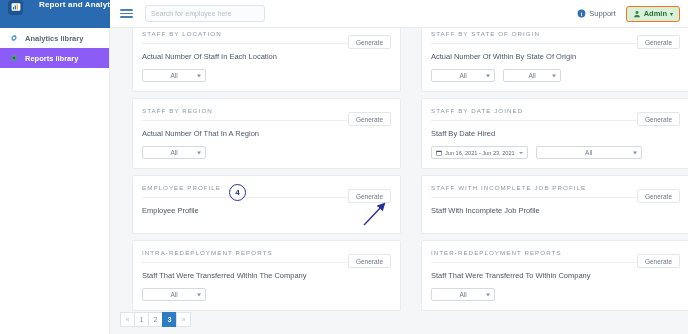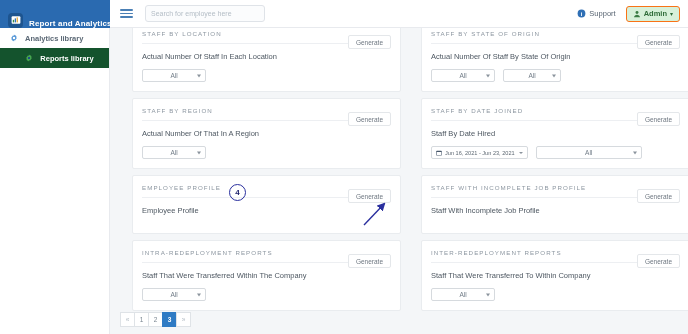--- a/index.html
+++ b/index.html
@@ -14,21 +14,21 @@
   .app { position: relative; width: 688px; height: 334px; background:#ffffff; }
 
   
   .topbar {
     position: absolute; top: 0; left: 0; width: 688px; height: 28px;
     background: #ffffff; border-bottom: 1px solid #e8eaee;
     display: flex; align-items: center;
   }
   .brand {
     width: 110px; height: 28px; background: #2a6ab0;
-    display: flex; align-items: flex-end; gap: 6px; padding-left: 8px;
+    display: flex; align-items: flex-start; gap: 16px; padding-left: 8px;
   }
   .brand-logo {
     width: 15px; height: 15px; border-radius: 4px; background: #1d548f;
     display:flex; align-items:center; justify-content:center; flex: 0 0 auto;
   }
   .brand-logo svg { display:block; }
   .brand-title {
     color: #ffffff; font-size: 8px; font-weight: bold; letter-spacing: .15px;
     white-space: nowrap;
   }
@@ -64,21 +64,21 @@
   
   .sidebar {
     position:absolute; top:28px; left:0; width:110px; height:306px;
     background:#ffffff; border-right:1px solid #e8eaee;
   }
   .side-item {
     display:flex; align-items:center; gap:7px;
     height:20px; padding-left:10px; font-size:7.5px;
   }
   .side-item.inactive { background:#ffffff; color:#5b6875;font-weight:bold; }
-  .side-item.active { background:#14532d; color:#ffffff; font-weight:bold;justify-content:center; }
+  .side-item.active { background:#8b5cf6; color:#ffffff; font-weight:bold; }
   .side-gear { width:8px; height:8px; flex:0 0 auto; display:block; }
 
   
   .main {
     position:absolute; top:28px; left:110px; width:578px; height:306px;
     background:#f4f6f8; overflow:hidden;
   }
   .grid {
     position:absolute; top:-13px; left:12px; width:578px;
     display:flex; flex-wrap:wrap;
@@ -230,21 +230,21 @@
             </div>
           </div>
           <div class="gen-btn">Generate</div>
         </div>
       </div>
 
       <div class="card">
         <div class="card-inner">
           <div class="sec-title">STAFF BY STATE OF ORIGIN</div>
           <div class="sec-rule"></div>
-          <div class="row-label">Actual Number Of Staff By State Of Origin</div>
+          <div class="row-label">Actual Number Of Within By State Of Origin</div>
           <div class="controls">
             <div class="select w1">
               <span>All</span>
               <span class="caret"></span>
             </div>
             <div class="select w3">
               <span>All</span>
               <span class="caret"></span>
             </div>
           </div>

